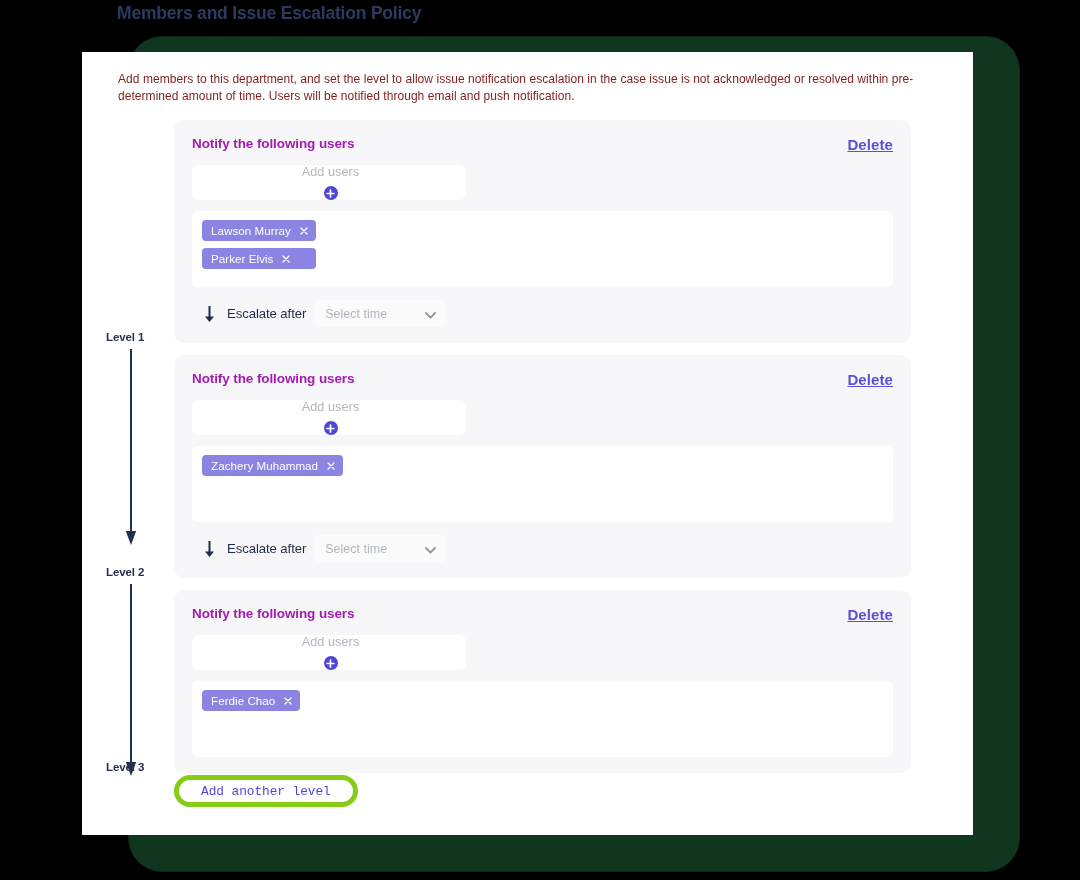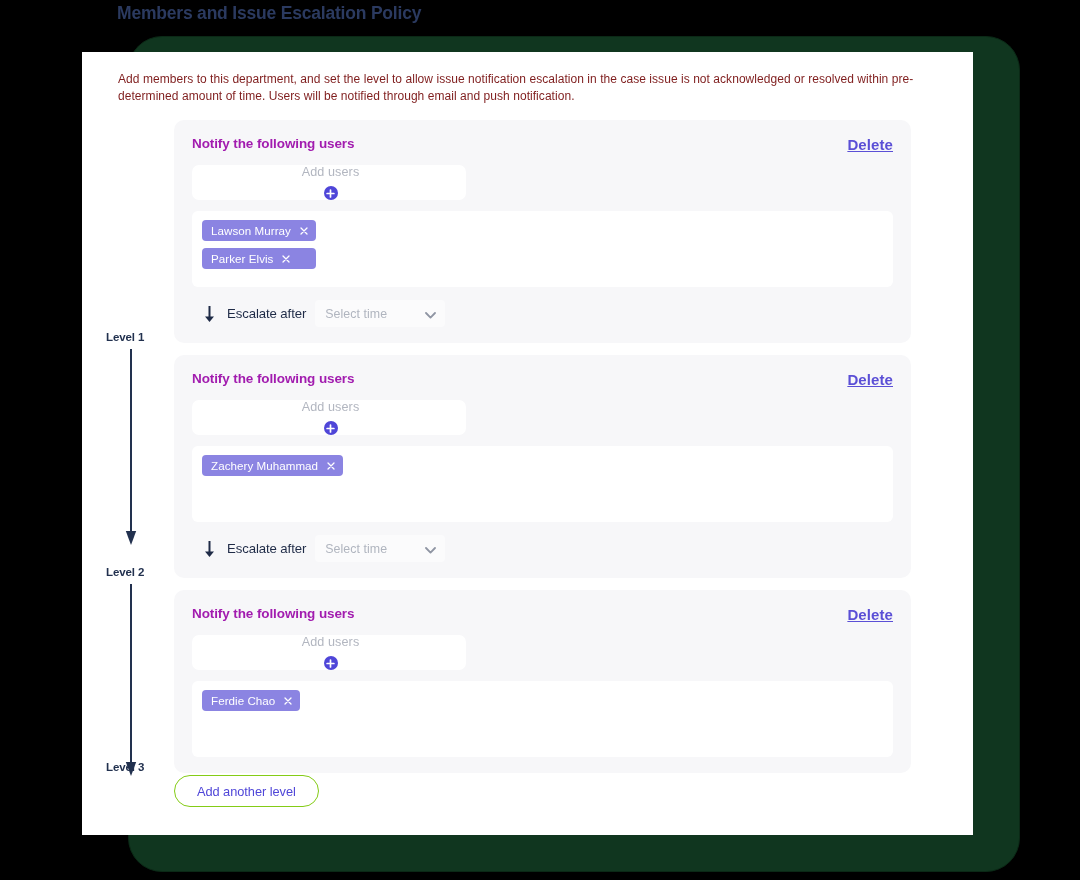--- a/index.html
+++ b/index.html
@@ -239,27 +239,27 @@
   }
 
   .add-level-wrap {
     position: absolute;
     left: 92px;
     bottom: 28px;
   }
 
   .add-level-btn {
     background: #ffffff;
-    border: 1px solid #84cc16;
+    border: 5px solid #84cc16;
     color: #4f46d8;
     border-radius: 20px;
     height: 32px;
     padding: 0 22px;
     font-size: 12.8px;
-    font-family: Liberation Sans, sans-serif;
+    font-family: Liberation Mono, monospace;
     letter-spacing: -0.05px;
     cursor: pointer;
     display: inline-flex;
     align-items: center;
   }
 </style>
 </head>
 <body>
 
 <div id="stage">

